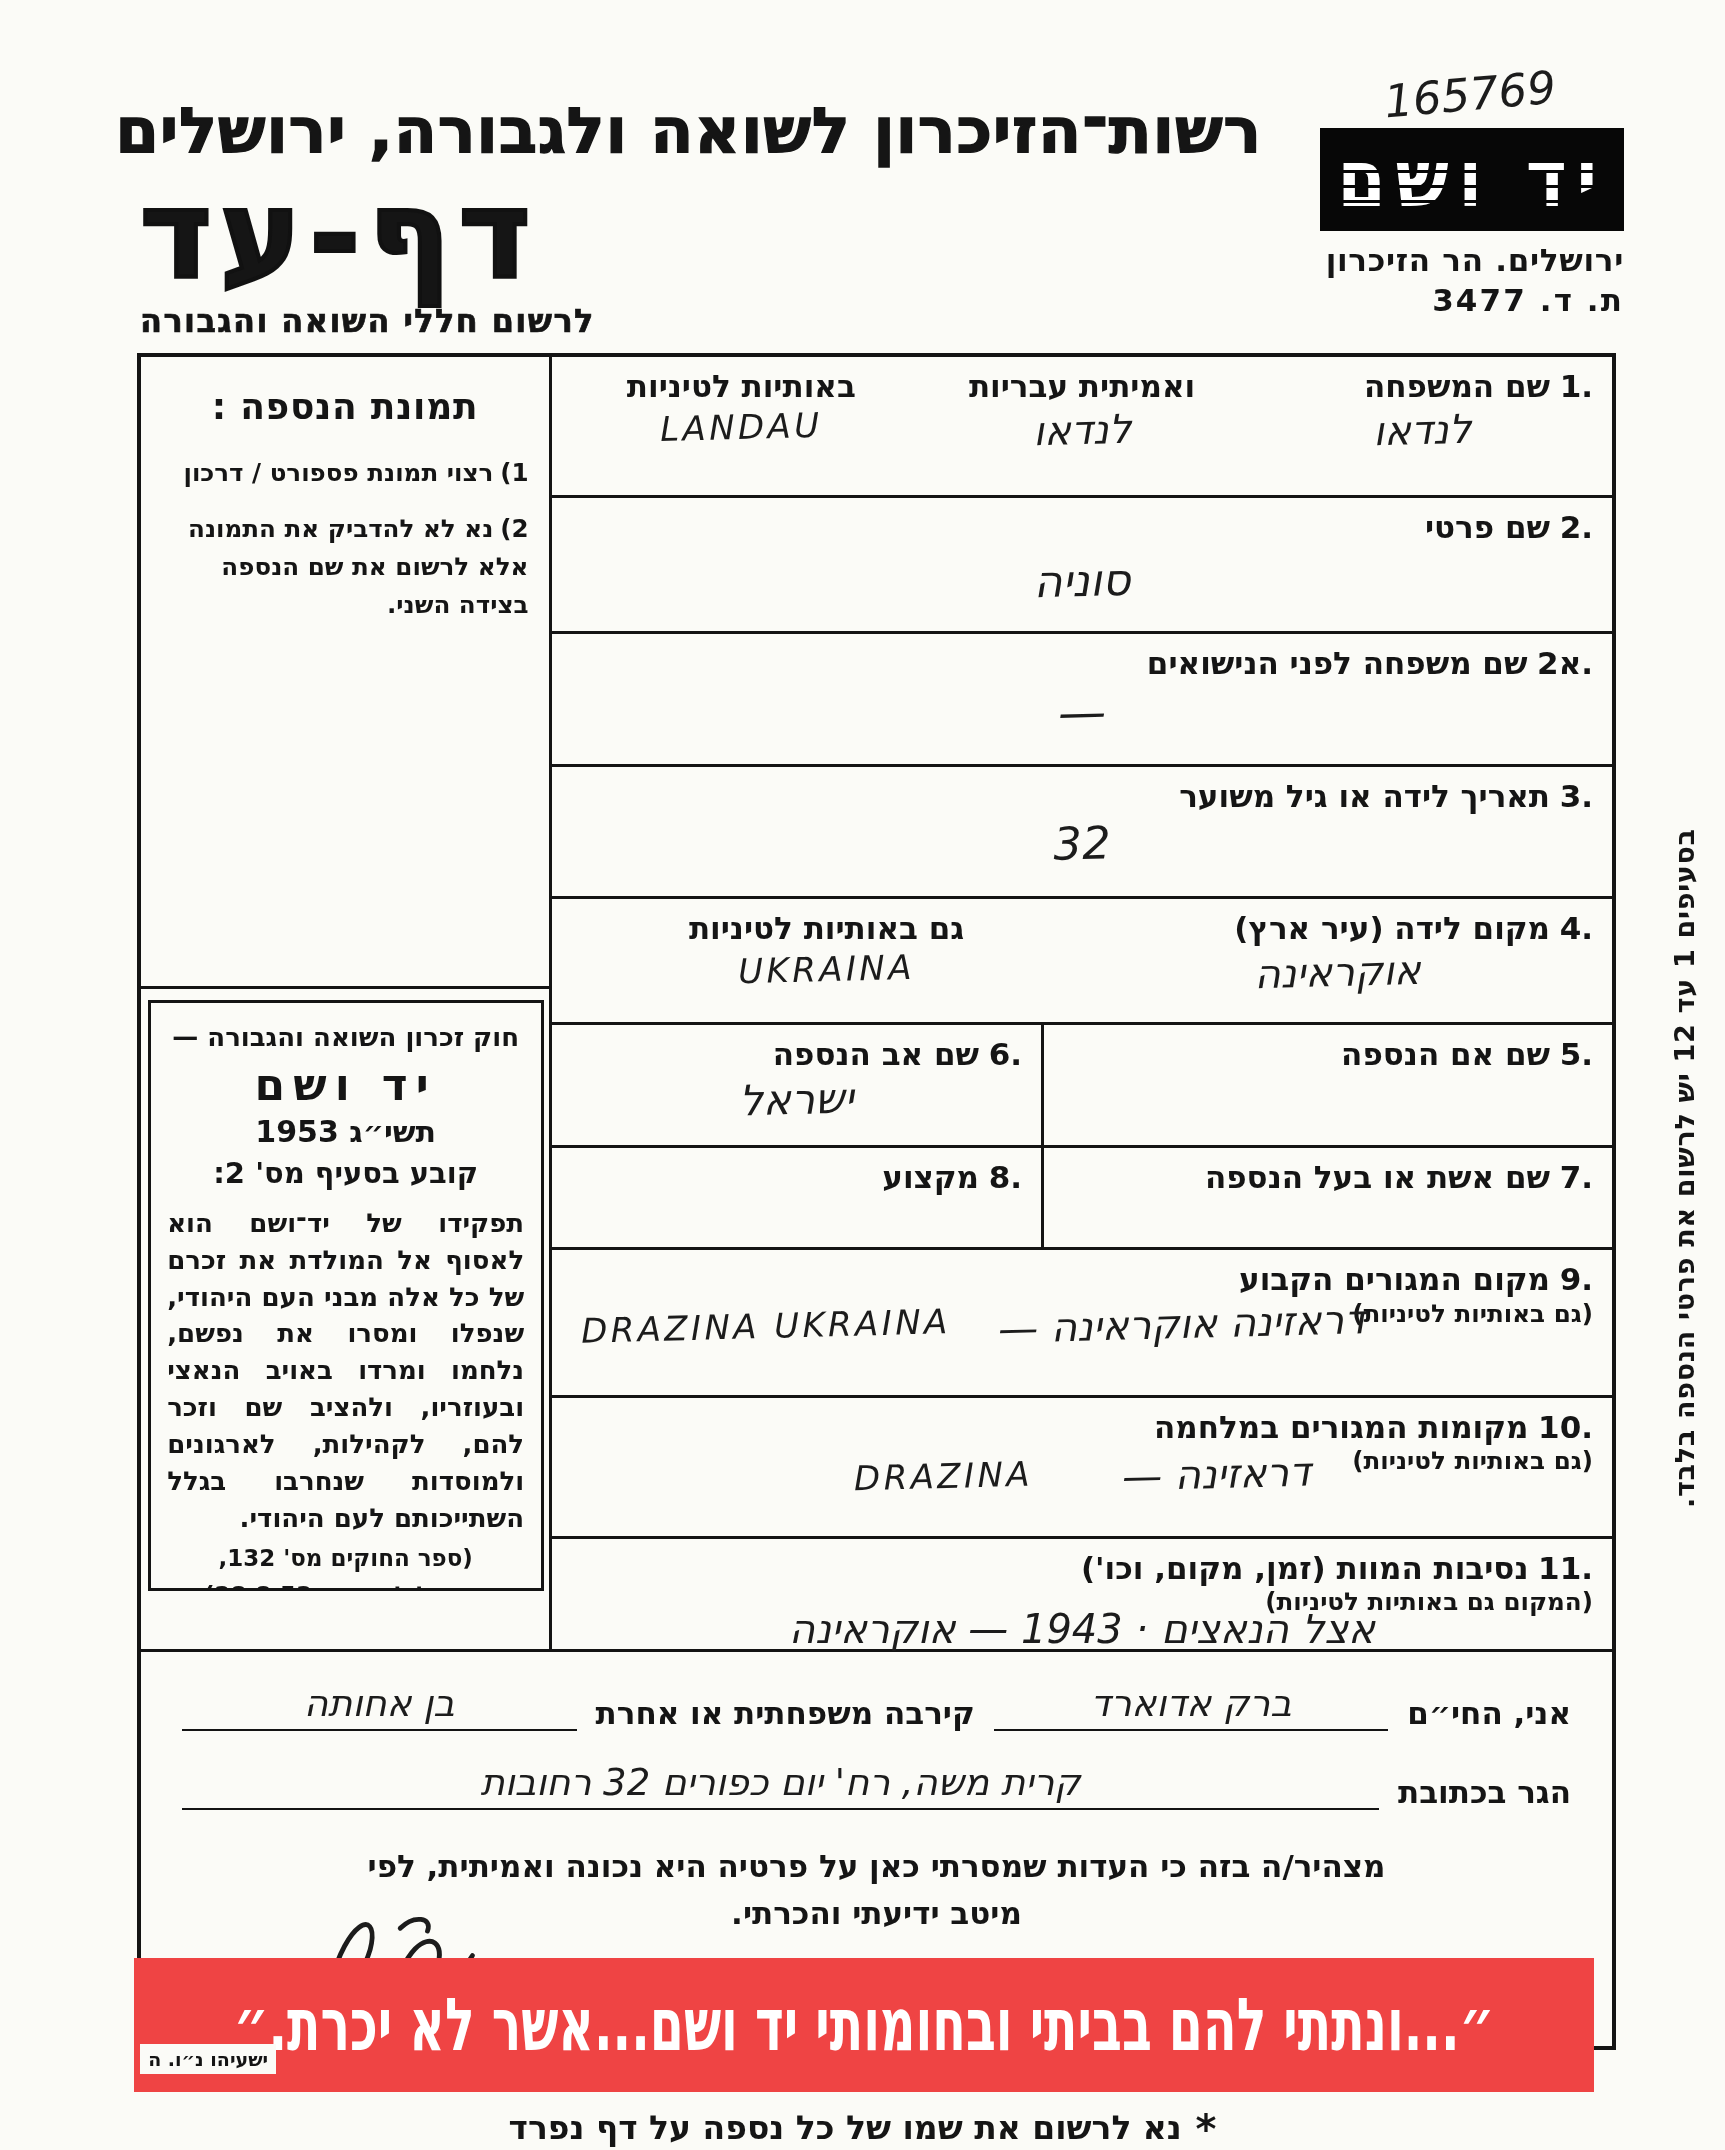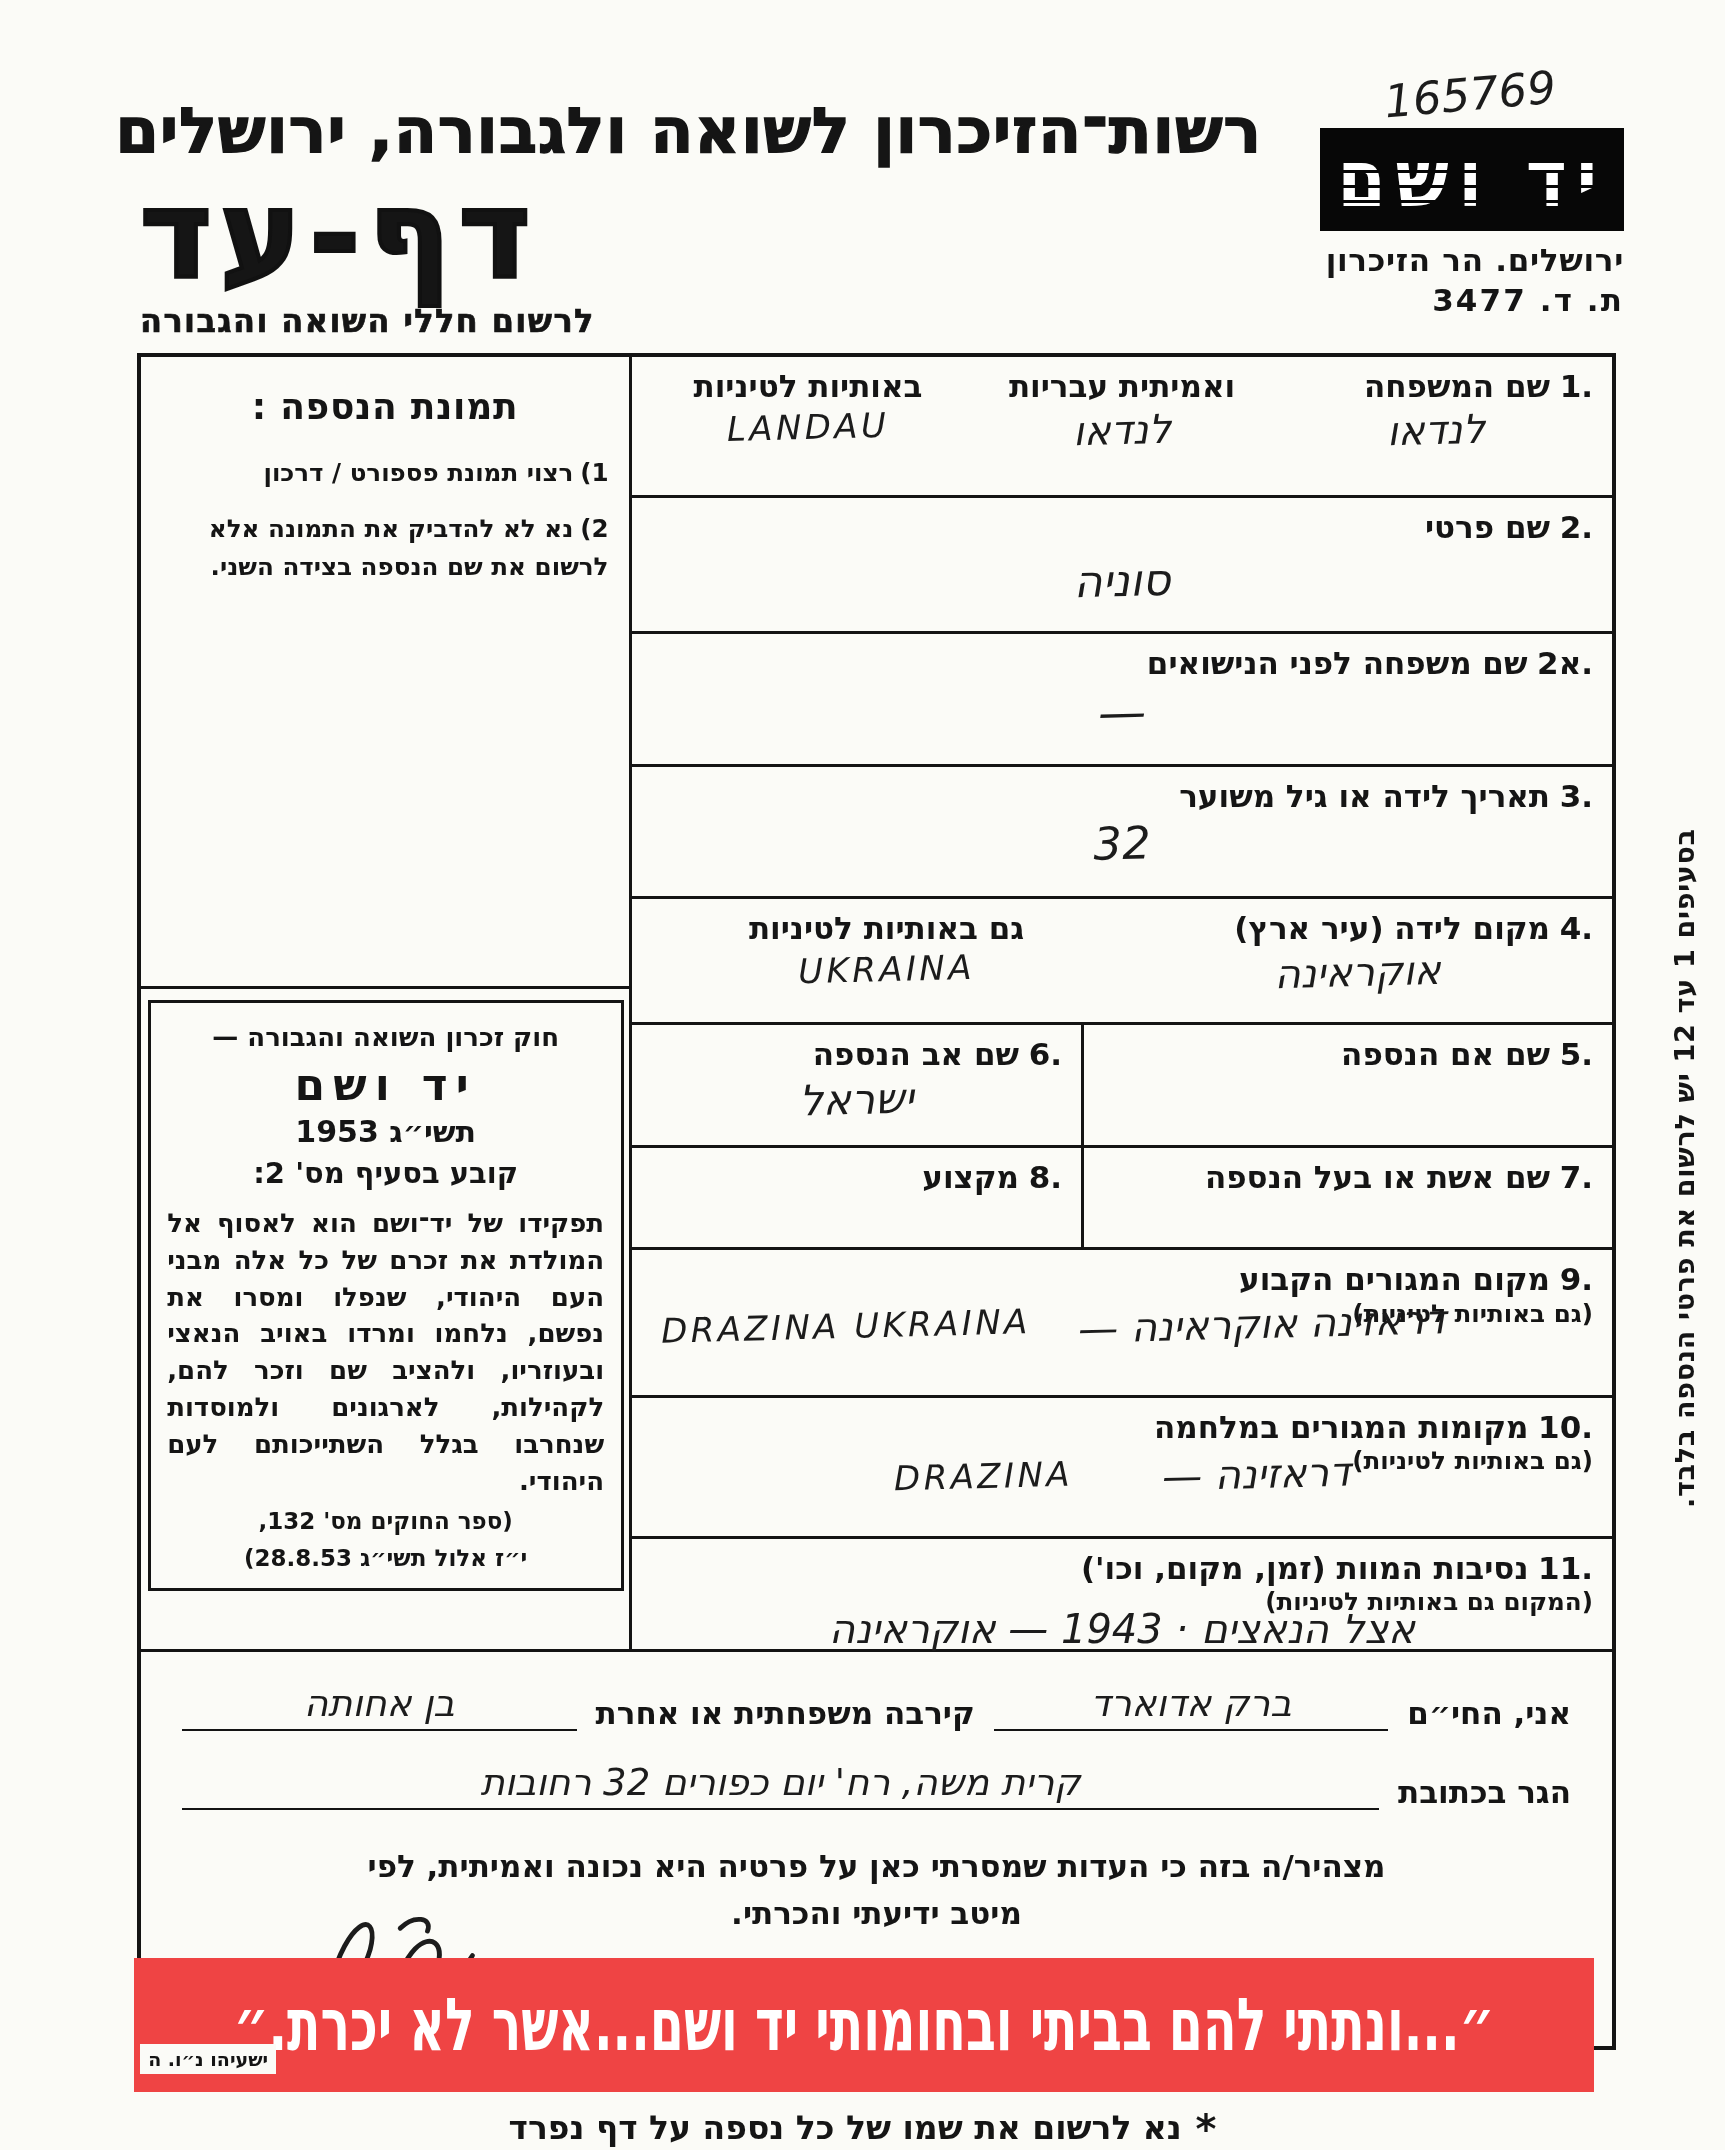--- a/index.html
+++ b/index.html
@@ -54,21 +54,21 @@
   .split{display:flex;padding:0;}
   .split .cell{padding:11px 19px 4.1px;}
   .split .cr{width:50%;border-left:3.4px solid #141414;}
   .split .cl{flex:1;}
   .v-line{align-items:baseline;}
   .vl9{display:flex;justify-content:flex-end;gap:48px;margin-top:-30px;padding-left:9.6px;}
   .vl10{display:flex;justify-content:center;gap:89px;margin-top:-27px;}
   .vl11{text-align:center;margin-top:-9.6px;}
 
   
-  .sidebar{width:488px;display:flex;flex-direction:column;}
+  .sidebar{width:408px;display:flex;flex-direction:column;}
   .photo-box{height:571px;border-bottom:3.4px solid #141414;padding:29px 20.5px;}
   .photo-title{font-size:36px;font-weight:bold;text-align:center;margin-bottom:27px;letter-spacing:0.7px;}
   .photo-note{font-size:24.6px;font-weight:bold;line-height:1.55;margin-top:18px;text-align:right;}
   .marker{direction:ltr;unicode-bidi:isolate;display:inline-block;margin-left:6.8px;font-weight:bold;}
   .law-box{margin:11px 5.5px 0 6.8px;border:3.4px solid #141414;height:547px;padding:19px 16.4px;overflow:hidden;}
   .law-heading{font-size:26px;font-weight:bold;text-align:center;}
   .law-name{font-size:44px;font-weight:bold;text-align:center;letter-spacing:8.2px;margin-top:6.8px;}
   .law-year{font-size:30px;font-weight:bold;text-align:center;margin-top:4.1px;}
   .law-clause{font-size:29px;font-weight:bold;text-align:center;margin-top:6.8px;}
   .law-body{font-size:26px;font-weight:bold;line-height:1.42;text-align:justify;margin-top:15px;}

